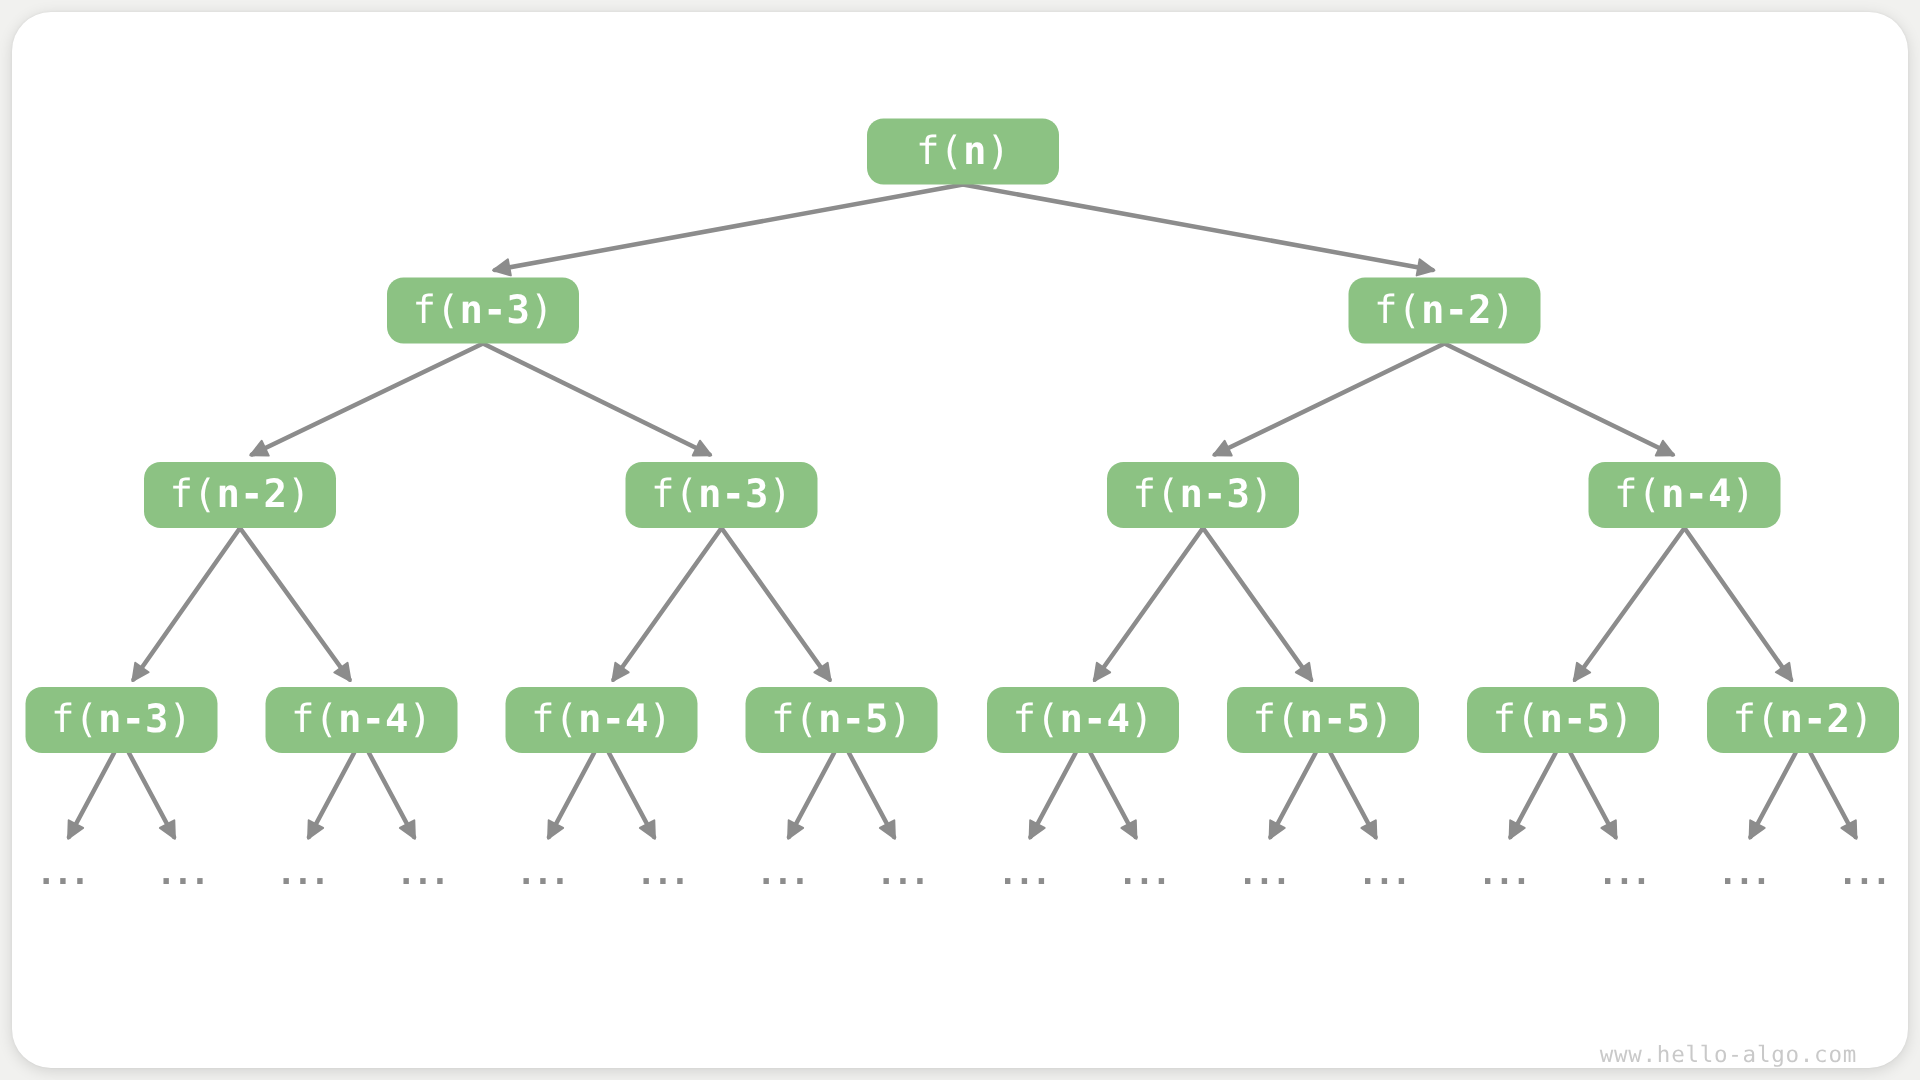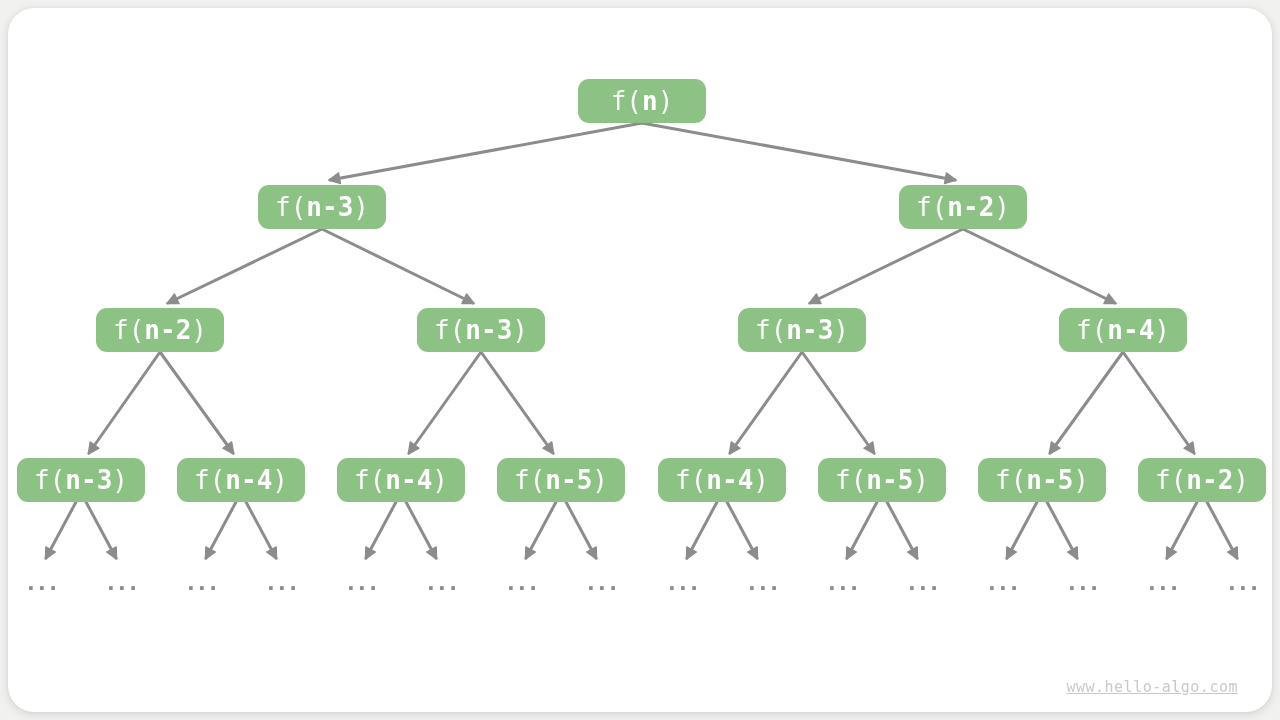--- a/index.html
+++ b/index.html
@@ -60,25 +60,24 @@
     transform: translate(-50%, -50%);
     color: var(--arrow);
     font-weight: bold;
     font-size: 22px;
     letter-spacing: -2px;
     line-height: 1;
   }
   .watermark {
     position: absolute;
     right: 42px;
-    bottom: 24px;
+    bottom: 8px;
     color: var(--wm);
     font-size: 15px;
     letter-spacing: 0.5px;
-    text-decoration: underline;
   }
 </style>
 </head>
 <body>
 
 <div class="stage">
   <div class="card"></div>
   <svg id="edge-layer" viewBox="0 0 1280 720" xmlns="http://www.w3.org/2000/svg">
       <defs>
         <marker id="arrowhead" viewBox="0 0 10 10" markerUnits="userSpaceOnUse" markerWidth="15" markerHeight="13" refX="8" refY="5" orient="auto">

